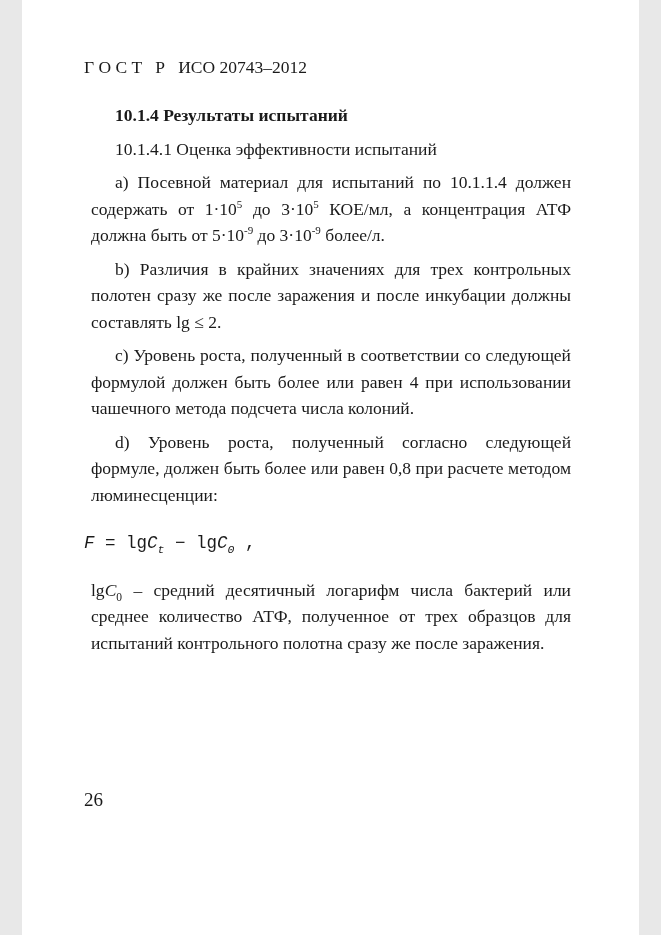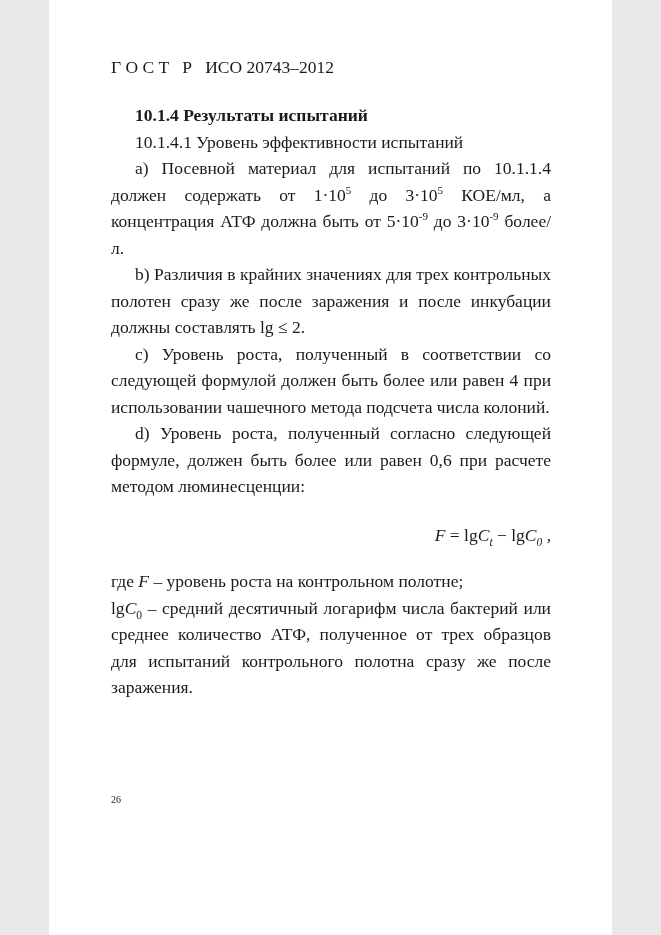--- a/index.html
+++ b/index.html
@@ -1,86 +1,86 @@
 <!DOCTYPE html>
 <html><head>
 <meta charset="utf-8">
 <style>
   html, body { margin: 0; padding: 0; background: #e8e8e8; }
   .page {
     position: relative;
-    width: 563px;
+    width: 617px;
     height: 935px;
     margin: 0 auto;
     background: #ffffff;
     box-sizing: border-box;
     padding: 57px 61px 0 62px;
     font-family: "Liberation Serif", "DejaVu Serif", serif;
     font-size: 17.5px;
     line-height: 26.5px;
     color: #1a1a1a;
     overflow: hidden;
   }
   .doc-header {
     line-height: 20px;
     margin-bottom: 25px;
     white-space: pre;
   }
-  p { margin: 0; }
+  p { margin: 7px; }
   .bold { font-weight: bold; }
   .ind { text-indent: 24px; }
   .just { text-align: justify; }
   .formula {
-    text-align: right;
+    text-align: left;
     margin: 22px 0 20px 0;
+    font-family: Liberation Mono, monospace;
   }
   .rt-i { font-style: italic; }
   .rt-sup {
     font-size: 11px;
     vertical-align: super;
     line-height: 0;
   }
   .rt-sub {
     font-size: 11.5px;
     vertical-align: sub;
     line-height: 0;
   }
   .page-number {
     position: absolute;
     left: 62px;
     top: 790px;
-    font-size: 10px;
+    font-size: 19px;
     line-height: 20px;
   }
 </style>
 </head>
 <body>
 
 <div class="page">
 
   <div class="doc-header">Г О С Т   Р   ИСО 20743–2012</div>
 
   <div>
 
     <p class="bold ind">10.1.4 Результаты испытаний</p>
 
-    <p class="ind">10.1.4.1 Уровень эффективности испытаний</p>
+    <p class="ind">10.1.4.1 Оценка эффективности испытаний</p>
 
 
     <p class="ind just"><span>a) Посевной материал для испытаний по 10.1.1.4 должен содержать от 1·10</span><span class="rt-sup">5</span><span> до 3·10</span><span class="rt-sup">5</span><span> КОЕ/мл, а концентрация АТФ должна быть от 5·10</span><span class="rt-sup">-9</span><span> до 3·10</span><span class="rt-sup">-9</span><span> более/л.</span></p>
 
     <p class="ind just">b) Различия в крайних значениях для трех контрольных полотен сразу же после заражения и после инкубации должны составлять lg ≤ 2.</p>
 
     <p class="ind just">c) Уровень роста, полученный в соответствии со следующей формулой должен быть более или равен 4 при использовании чашечного метода подсчета числа колоний.</p>
 
-    <p class="ind just">d) Уровень роста, полученный согласно следующей формуле, должен быть более или равен 0,6 при расчете методом люминесценции:</p>
+    <p class="ind just">d) Уровень роста, полученный согласно следующей формуле, должен быть более или равен 0,8 при расчете методом люминесценции:</p>
 
     <div class="formula"><span class="rt-i">F</span><span> = lg</span><span class="rt-i">C</span><span class="rt-sub rt-i">t</span><span> − lg</span><span class="rt-i">C</span><span class="rt-sub rt-i">0</span><span> ,</span></div>
 
-    <p class="just"><span>где </span><span class="rt-i">F</span><span> – уровень роста на контрольном полотне;</span></p>
 
 
     <p class="just"><span>lg</span><span class="rt-i">C</span><span class="rt-sub">0</span><span> – средний десятичный логарифм числа бактерий или среднее количество АТФ, полученное от трех образцов для испытаний контрольного полотна сразу же после заражения.</span></p>
 
   </div>
 
   <div class="page-number">26</div>
 
 </div>
 

